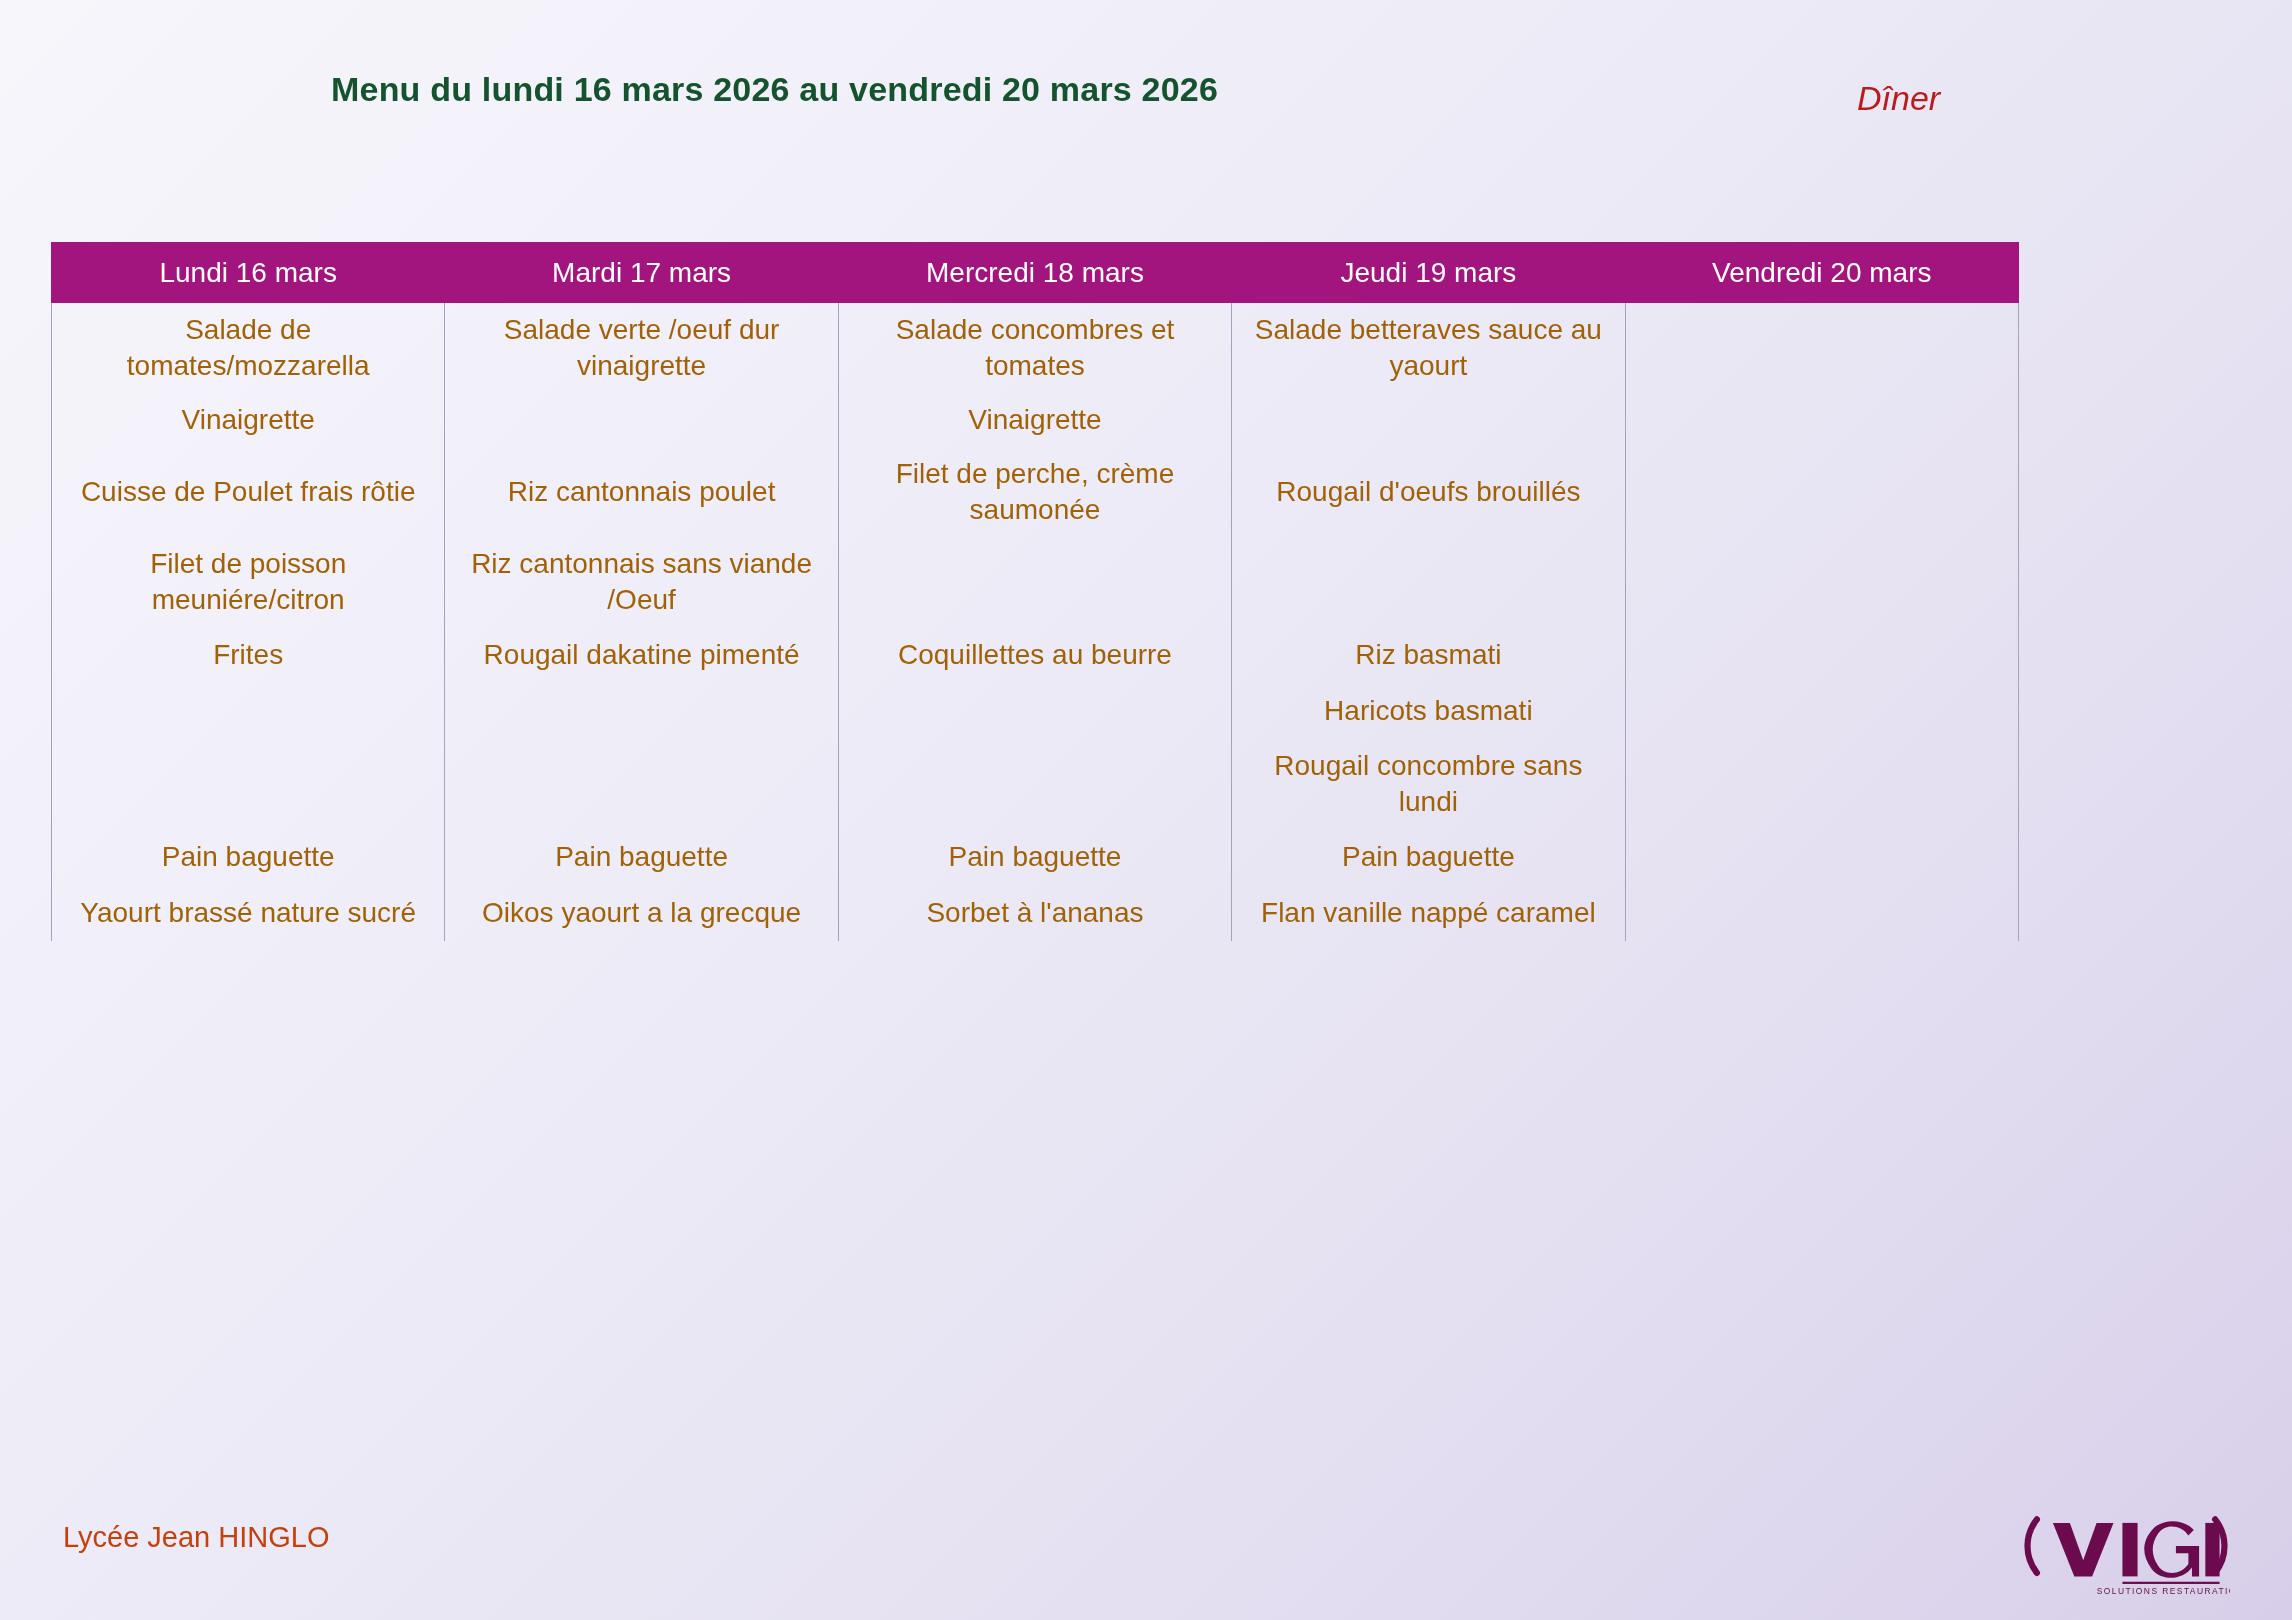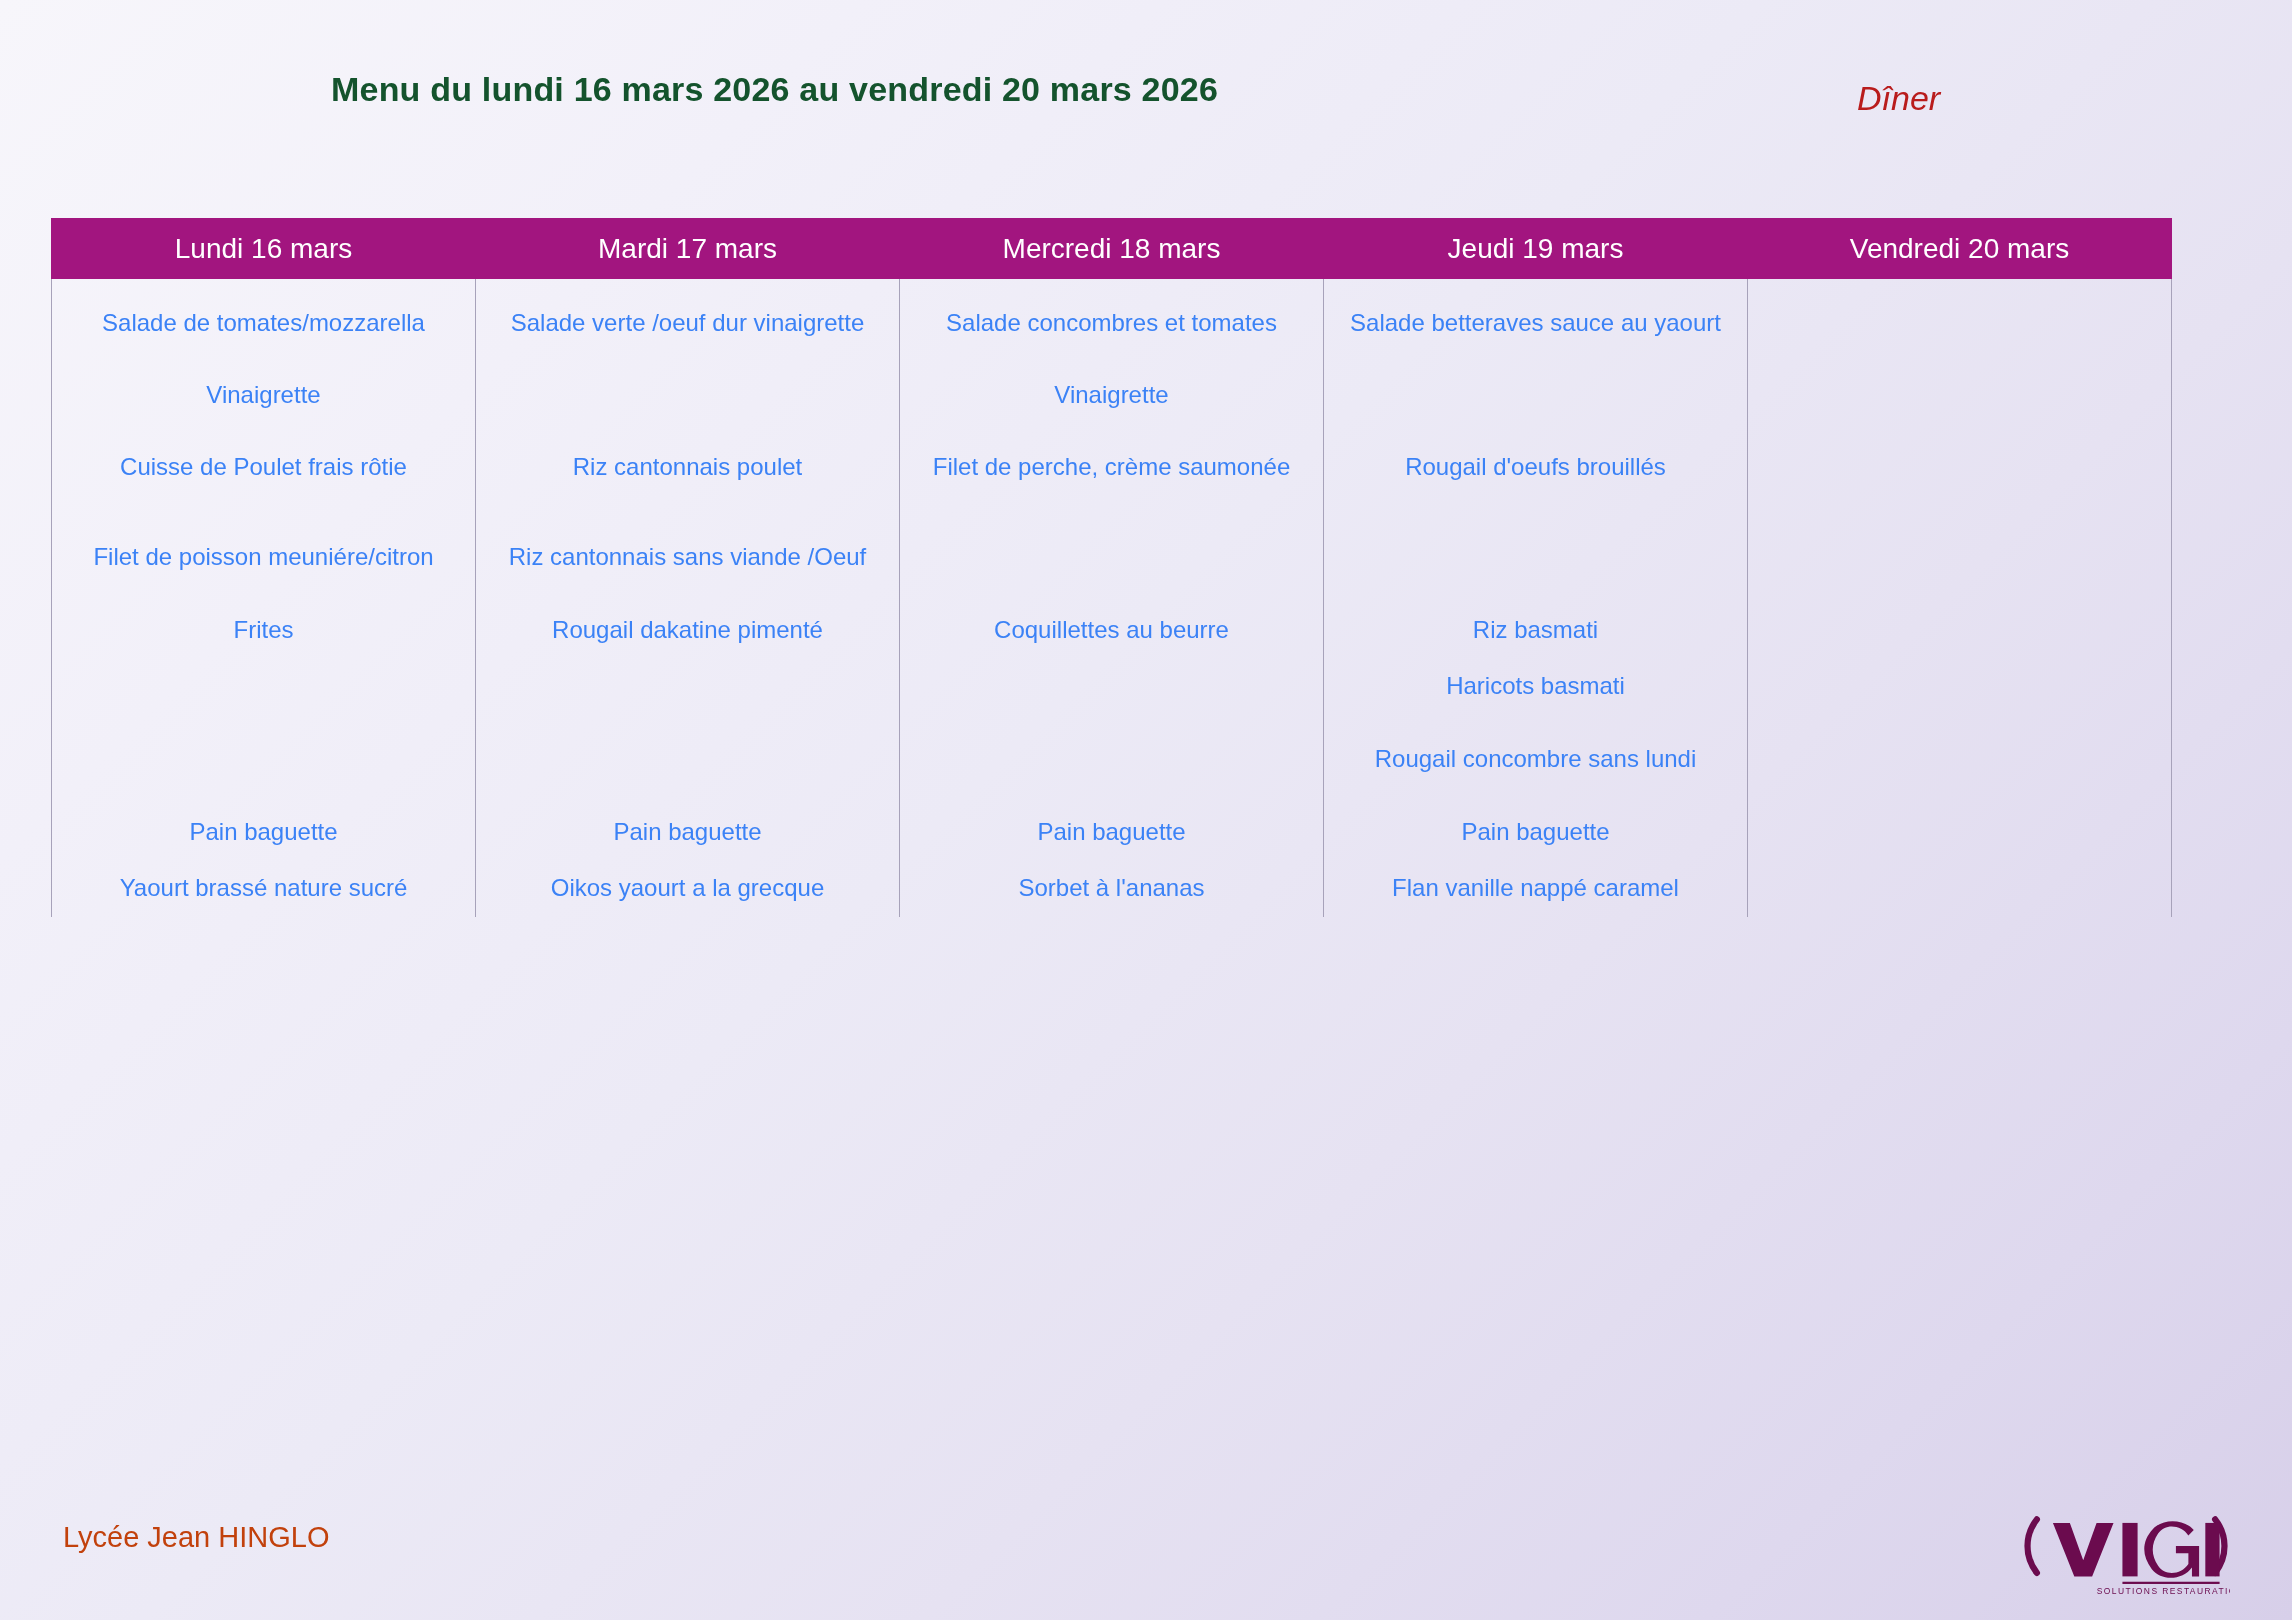--- a/index.html
+++ b/index.html
@@ -38,22 +38,22 @@
     font-weight: normal;
     font-style: italic;
     color: #b91c1c;
     white-space: nowrap;
   }
 
   
   .menu-table-wrap {
     position: absolute;
     left: 51px;
-    top: 218px;
-    width: 2121px;
+    top: 242px;
+    width: 1968px;
   }
   table.menu {
     border-collapse: collapse;
     width: 100%;
     table-layout: fixed;
   }
   table.menu col { width: 20%; }
 
   table.menu thead th {
     background: #a2157f;
@@ -61,22 +61,22 @@
     font-size: 28px;
     font-weight: normal;
     text-align: center;
     height: 59px;
     vertical-align: middle;
     border: 0.9px solid #a2157f;
     padding: 0 7.2px;
   }
 
   table.menu tbody td {
-    font-size: 24px;
-    color: #3b82f6;
+    font-size: 28px;
+    color: #a16207;
     text-align: center;
     vertical-align: middle;
     padding: 9px 10.7px;
     line-height: 1.28;
     background: transparent;
     border-left: 0.9px solid #a7a2ba;
     border-right: 0.9px solid #a7a2ba;
     border-top: none;
     border-bottom: none;
   }

